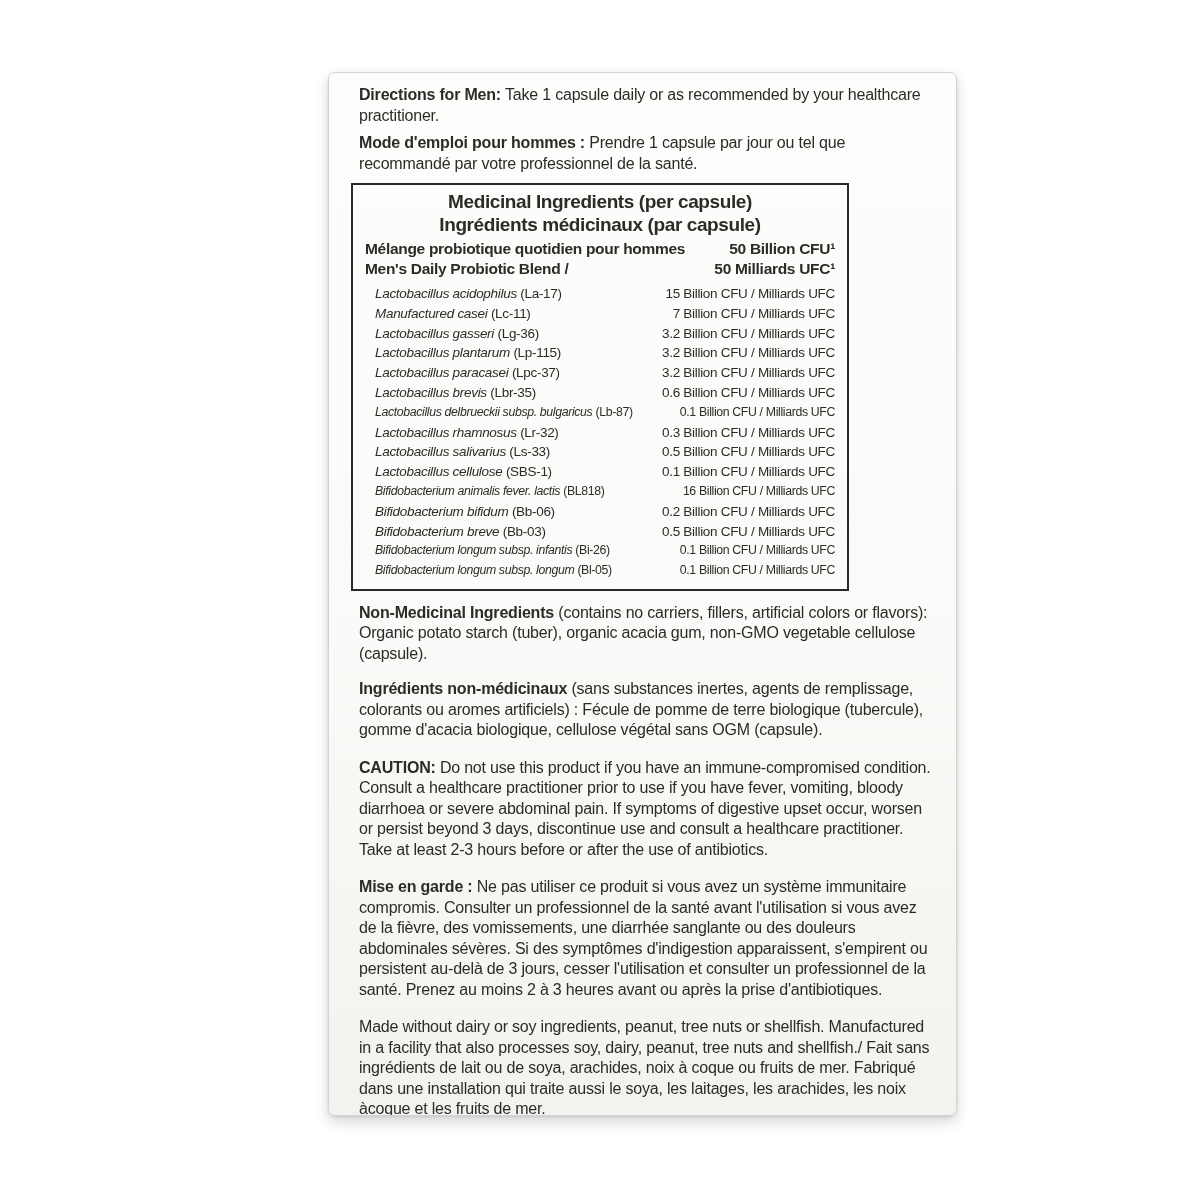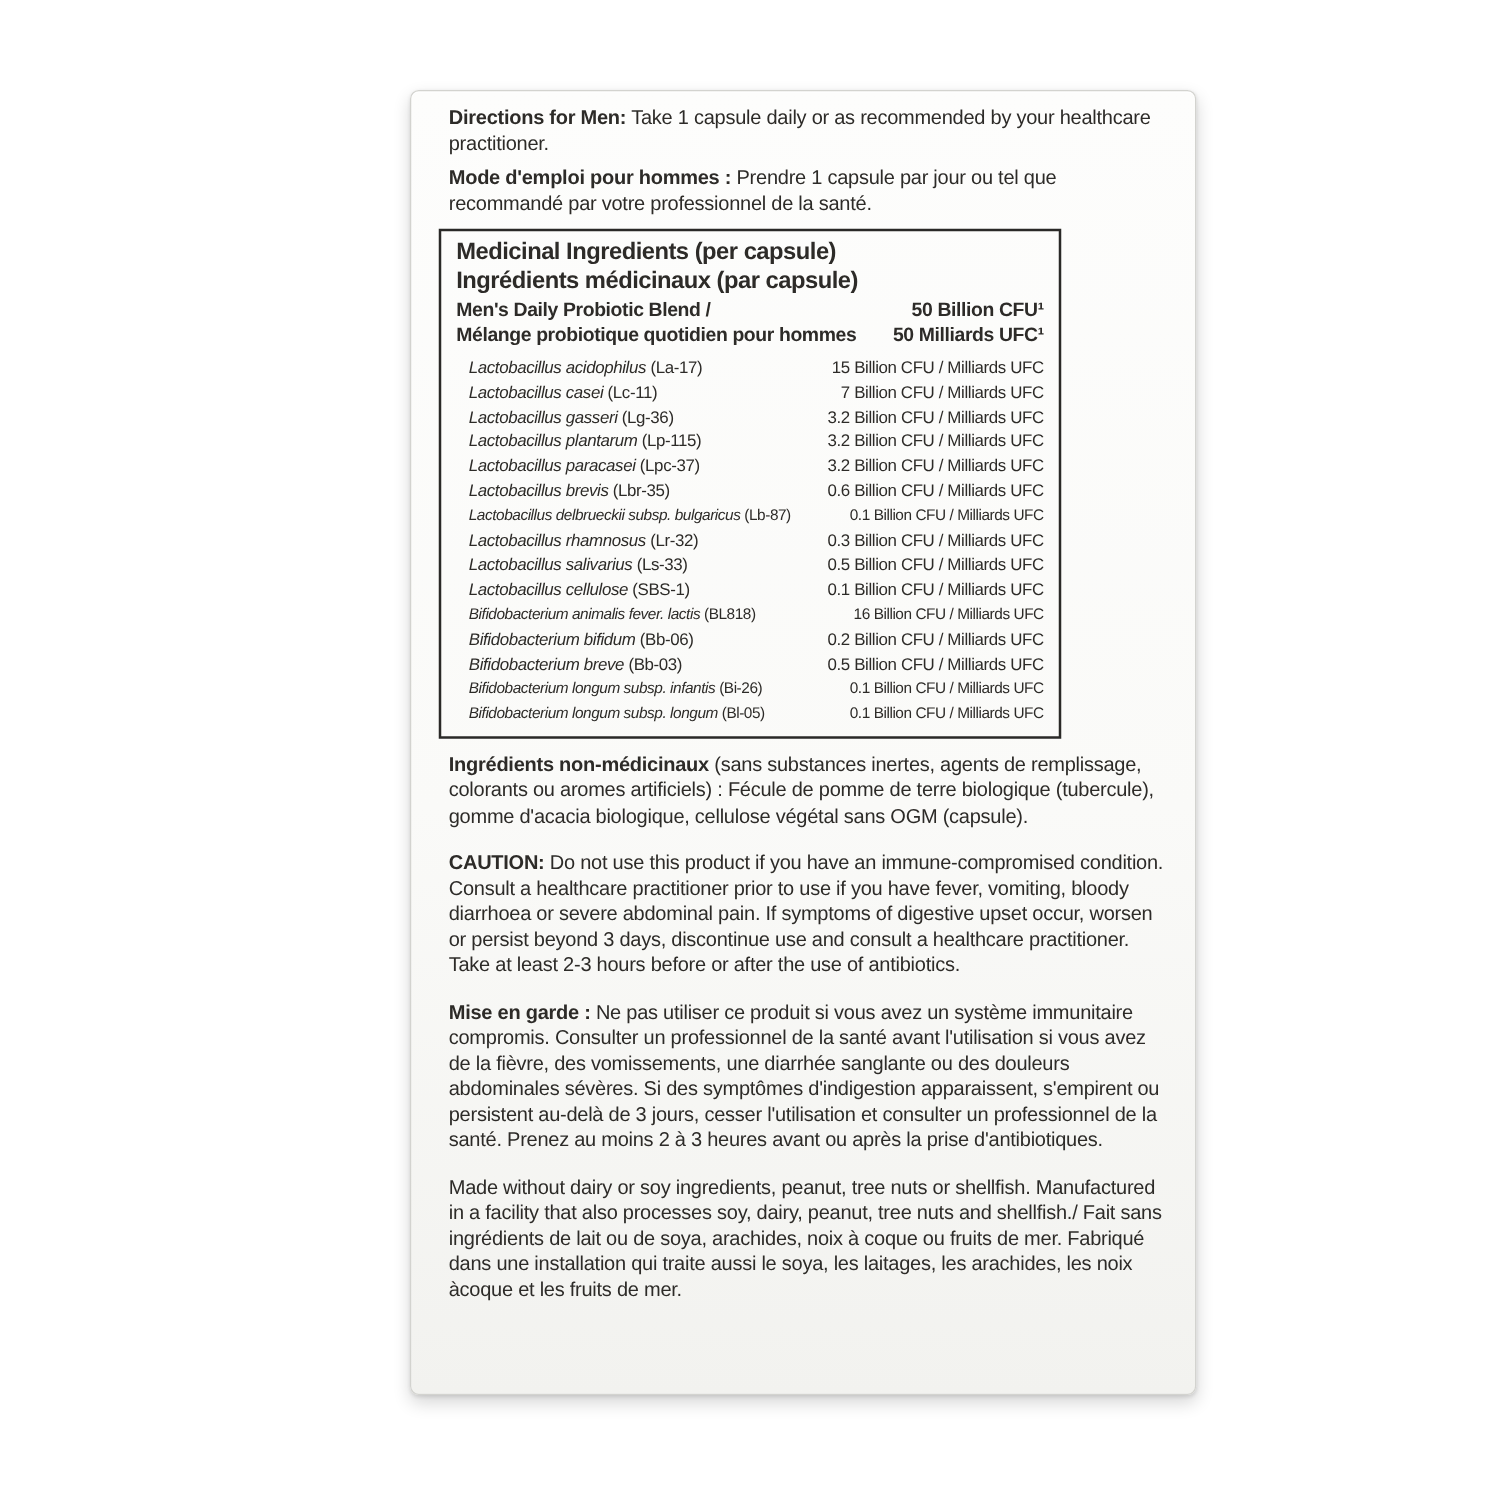--- a/index.html
+++ b/index.html
@@ -36,20 +36,21 @@
     width:498px;
     margin:9px 0 12px -8px;
     border:2px solid #2a2927;
     background:transparent;
     padding:5px 12px 8px 12px;
   }
   .boxtitle{
     font-weight:bold;
     font-size:19px;line-height:23px;
     letter-spacing:-0.4px;
+    text-align:center;
   }
   .blend{
     display:flex;justify-content:space-between;align-items:flex-start;
     margin-top:3px;
   }
   .blend .names div, .blend .amts div{
     font-weight:bold;font-size:15.5px;line-height:20px;letter-spacing:-0.3px;white-space:nowrap;
   }
   .blend .amts{text-align:right;}
   .rows{margin-top:5px;}
@@ -72,36 +73,36 @@
     <p class="para"><b>Directions for Men:</b> <span>Take 1 capsule daily or as recommended by your healthcare practitioner.</span></p>
 
     <p class="para"><b>Mode d'emploi pour hommes :</b> <span>Prendre 1 capsule par jour ou tel que recommandé par votre professionnel de la santé.</span></p>
 
     <div class="medbox">
       <div class="boxtitle">Medicinal Ingredients (per capsule)</div>
       <div class="boxtitle">Ingrédients médicinaux (par capsule)</div>
 
       <div class="blend">
         <div class="names">
+          <div>Mélange probiotique quotidien pour hommes</div>
           <div>Men's Daily Probiotic Blend /</div>
-          <div>Mélange probiotique quotidien pour hommes</div>
         </div>
         <div class="amts">
           <div>50 Billion CFU¹</div>
           <div>50 Milliards UFC¹</div>
         </div>
       </div>
 
       <div class="rows">
         <div class="irow">
             <span class="cell-l"><i>Lactobacillus acidophilus</i>&nbsp;<span>(La-17)</span></span>
             <span class="amt">15 Billion CFU / Milliards UFC</span>
           </div>
         <div class="irow">
-            <span class="cell-l"><i>Lactobacillus casei</i>&nbsp;<span>(Lc-11)</span></span>
+            <span class="cell-l"><i>Manufactured casei</i>&nbsp;<span>(Lc-11)</span></span>
             <span class="amt">7 Billion CFU / Milliards UFC</span>
           </div>
         <div class="irow">
             <span class="cell-l"><i>Lactobacillus gasseri</i>&nbsp;<span>(Lg-36)</span></span>
             <span class="amt">3.2 Billion CFU / Milliards UFC</span>
           </div>
         <div class="irow">
             <span class="cell-l"><i>Lactobacillus plantarum</i>&nbsp;<span>(Lp-115)</span></span>
             <span class="amt">3.2 Billion CFU / Milliards UFC</span>
           </div>
@@ -145,20 +146,21 @@
             <span class="cell-l"><i>Bifidobacterium longum subsp. infantis</i>&nbsp;<span>(Bi-26)</span></span>
             <span class="amt">0.1 Billion CFU / Milliards UFC</span>
           </div>
         <div class="irow tight">
             <span class="cell-l"><i>Bifidobacterium longum subsp. longum</i>&nbsp;<span>(Bl-05)</span></span>
             <span class="amt">0.1 Billion CFU / Milliards UFC</span>
           </div>
       </div>
     </div>
 
+    <p class="para sect" style="margin-bottom:15px;"><b>Non-Medicinal Ingredients</b> <span>(contains no carriers, fillers, artificial colors or flavors): Organic potato starch (tuber), organic acacia gum, non-GMO vegetable cellulose (capsule).</span></p>
 
     <p class="para sect"><b>Ingrédients non-médicinaux</b> <span>(sans substances inertes, agents de remplissage, colorants ou aromes artificiels) : Fécule de pomme de terre biologique (tubercule), gomme d'acacia biologique, cellulose végétal sans OGM (capsule).</span></p>
 
     <p class="para sect"><b>CAUTION:</b> <span>Do not use this product if you have an immune-compromised condition. Consult a healthcare practitioner prior to use if you have fever, vomiting, bloody diarrhoea or severe abdominal pain. If symptoms of digestive upset occur, worsen or persist beyond 3 days, discontinue use and consult a healthcare practitioner. Take at least 2-3 hours before or after the use of antibiotics.</span></p>
 
     <p class="para sect"><b>Mise en garde :</b> <span>Ne pas utiliser ce produit si vous avez un système immunitaire compromis. Consulter un professionnel de la santé avant l'utilisation si vous avez de la fièvre, des vomissements, une diarrhée sanglante ou des douleurs abdominales sévères. Si des symptômes d'indigestion apparaissent, s'empirent ou persistent au-delà de 3 jours, cesser l'utilisation et consulter un professionnel de la santé. Prenez au moins 2 à 3 heures avant ou après la prise d'antibiotiques.</span></p>
 
     <p class="para sect" style="margin-bottom:0;"><span>Made without dairy or soy ingredients, peanut, tree nuts or shellfish. Manufactured in a facility that also processes soy, dairy, peanut, tree nuts and shellfish./ Fait sans ingrédients de lait ou de soya, arachides, noix à coque ou fruits de mer. Fabriqué dans une installation qui traite aussi le soya, les laitages, les arachides, les noix àcoque et les fruits de mer.</span></p>
 
   </div>

